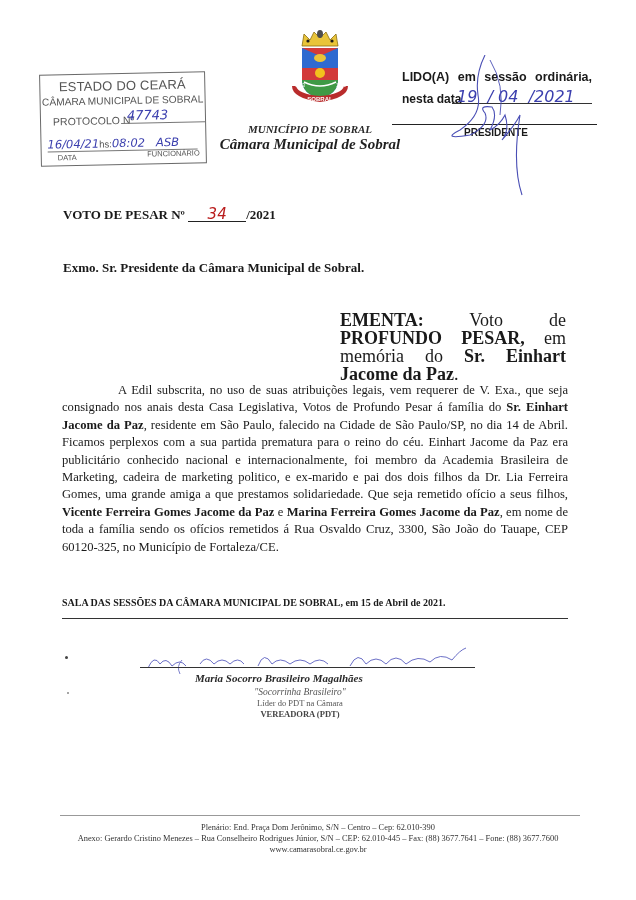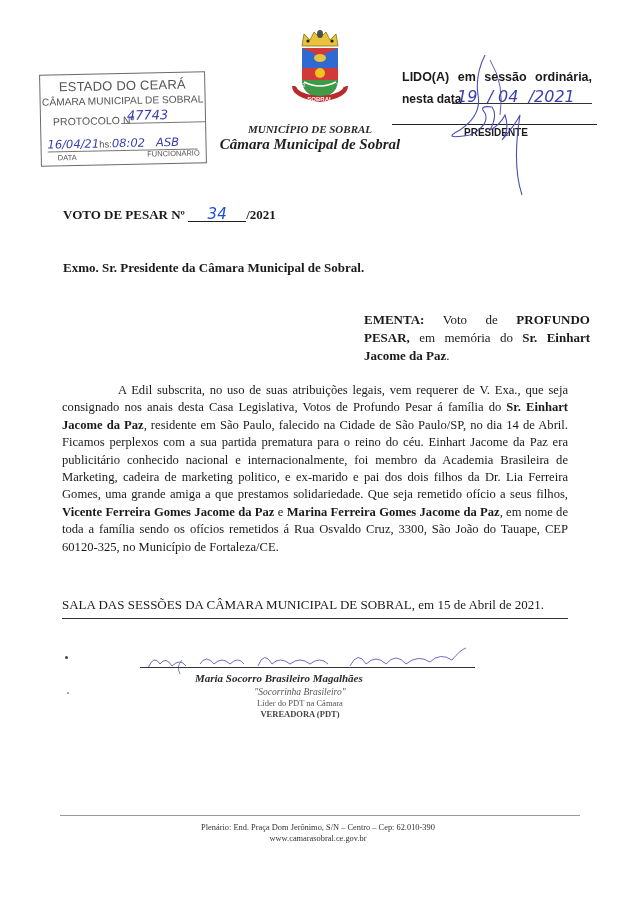--- a/index.html
+++ b/index.html
@@ -34,33 +34,33 @@
   #lido .b { position:absolute; left:0; top:22px; font-size:12px; white-space:nowrap;text-align:center; }
   #lido .date { position:absolute; left:50px; top:17px; width:140px; height:16px; border-bottom:1px solid #333;
                 color:#3b3fae; font-family:"DejaVu Sans", sans-serif; font-style:italic; font-weight:normal; font-size:16px; white-space:nowrap; }
   #lido .line { position:absolute; left:-10px; top:54px; width:205px; border-top:1.3px solid #222; }
   #lido .pres { position:absolute; left:62px; top:57px; font-size:10px; }
   #lido-sig { left:430px; top:55px; width:140px; height:150px; }
 
   
   #title { left:63px; top:207px; font-weight:bold; font-size:13px; white-space:nowrap; }
   #title .num { display:inline-block; width:58px; border-bottom:1px solid #222; text-align:center;
-                color:#1d4ed8; font-family:"DejaVu Sans", sans-serif; font-style:italic; font-weight:normal; font-size:15px; line-height:14px; }
+                color:#b91c1c; font-family:"DejaVu Sans", sans-serif; font-style:italic; font-weight:normal; font-size:15px; line-height:14px; }
   #addr { left:63px; top:260px; font-weight:bold; font-size:13px; white-space:nowrap; }
 
   
-  #ementa { left:340px; top:311px; width:226px; font-size:13px; line-height:18px; text-align:justify;margin-left:24px; }
+  #ementa { left:340px; top:311px; width:226px; font-size:18px; line-height:18px; text-align:justify; }
   #ementa b { font-weight:bold; }
 
   
   #body { left:62px; top:375px; width:506px; font-size:12.6px; line-height:17.4px; text-align:justify;margin-top:7px; }
   #body .indent { display:inline-block; width:56px; }
 
   
-  #closing { left:62px; top:597px; font-weight:normal; font-size:13px; white-space:nowrap; }
+  #closing { left:62px; top:597px; font-weight:bold; font-size:10px; white-space:nowrap; }
   #closing-rule { left:62px; top:618px; width:506px; border-top:1.6px solid #333; }
 
   
   #sig-hand { left:140px; top:646px; width:330px; height:30px; }
   #sig-line { left:140px; top:667px; width:335px; border-top:1px solid #333; }
   #sig-name { left:195px; top:672px; width:210px; text-align:left; font-style:italic; font-weight:bold; font-size:11px; color:#2a2a2a; }
   #sig-nick { left:195px; top:687px; width:210px; text-align:center; font-style:italic; font-size:9.5px; color:#555; }
   #sig-role { left:195px; top:698px; width:210px; text-align:center; font-size:8.5px; color:#555; }
   #sig-title { left:195px; top:709px; width:210px; text-align:center; font-weight:bold; font-size:8.5px; color:#444; }
   .dot1 { left:65px; top:656px; width:3px; height:3px; background:#444; border-radius:50%; }
@@ -149,14 +149,15 @@
 </svg>
 <div id="sig-line" class="abs"></div>
 <div id="sig-name" class="abs">Maria Socorro Brasileiro Magalhães</div>
 <div id="sig-nick" class="abs">"Socorrinha Brasileiro"</div>
 <div id="sig-role" class="abs">Líder do PDT na Câmara</div>
 <div id="sig-title" class="abs">VEREADORA (PDT)</div>
 
 <div id="footer-rule" class="abs"></div>
 <div id="footer" class="abs">
   <div>Plenário: End. Praça Dom Jerônimo, S/N – Centro – Cep: 62.010-390</div>
+  <div>Anexo: Gerardo Cristino Menezes – Rua Conselheiro Rodrigues Júnior, S/N – CEP: 62.010-445 – Fax: (88) 3677.7641 – Fone: (88) 3677.7600</div>
   <div>www.camarasobral.ce.gov.br</div>
 </div>
 
 </body></html>

